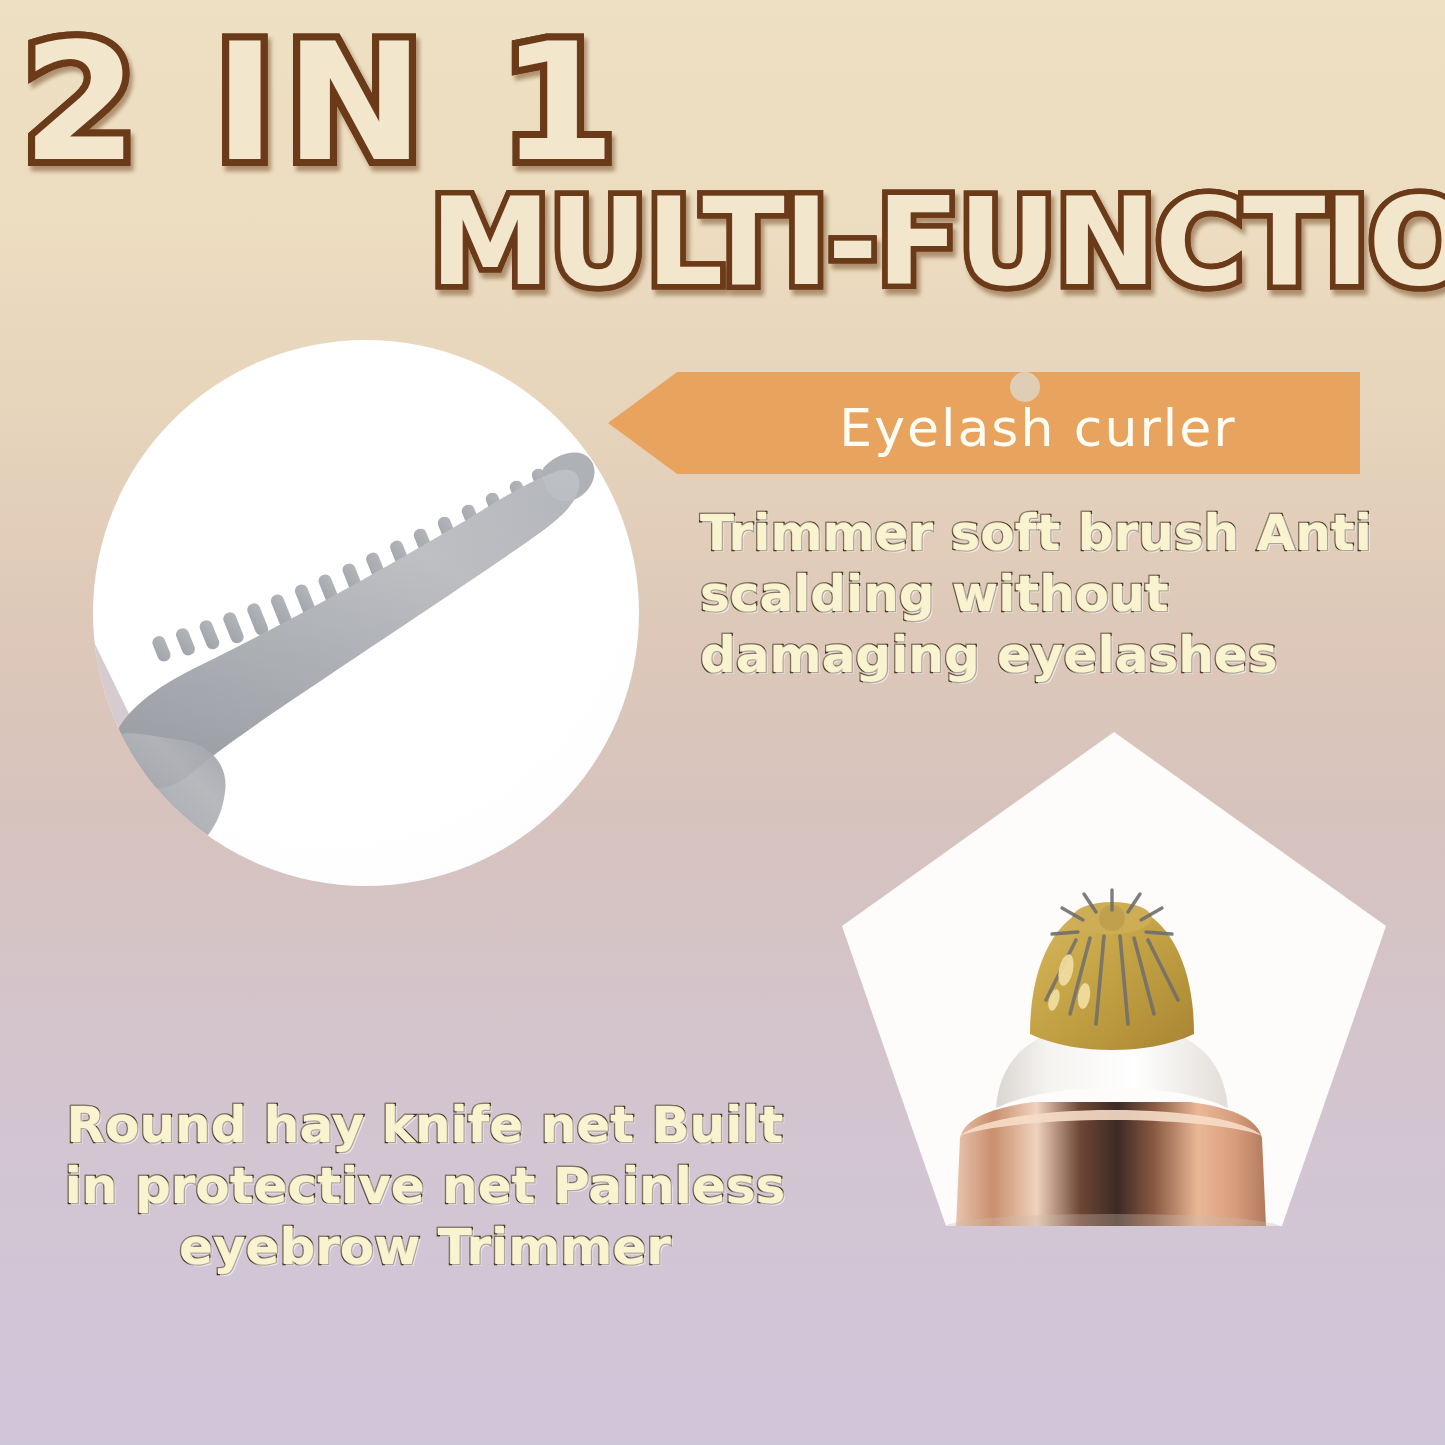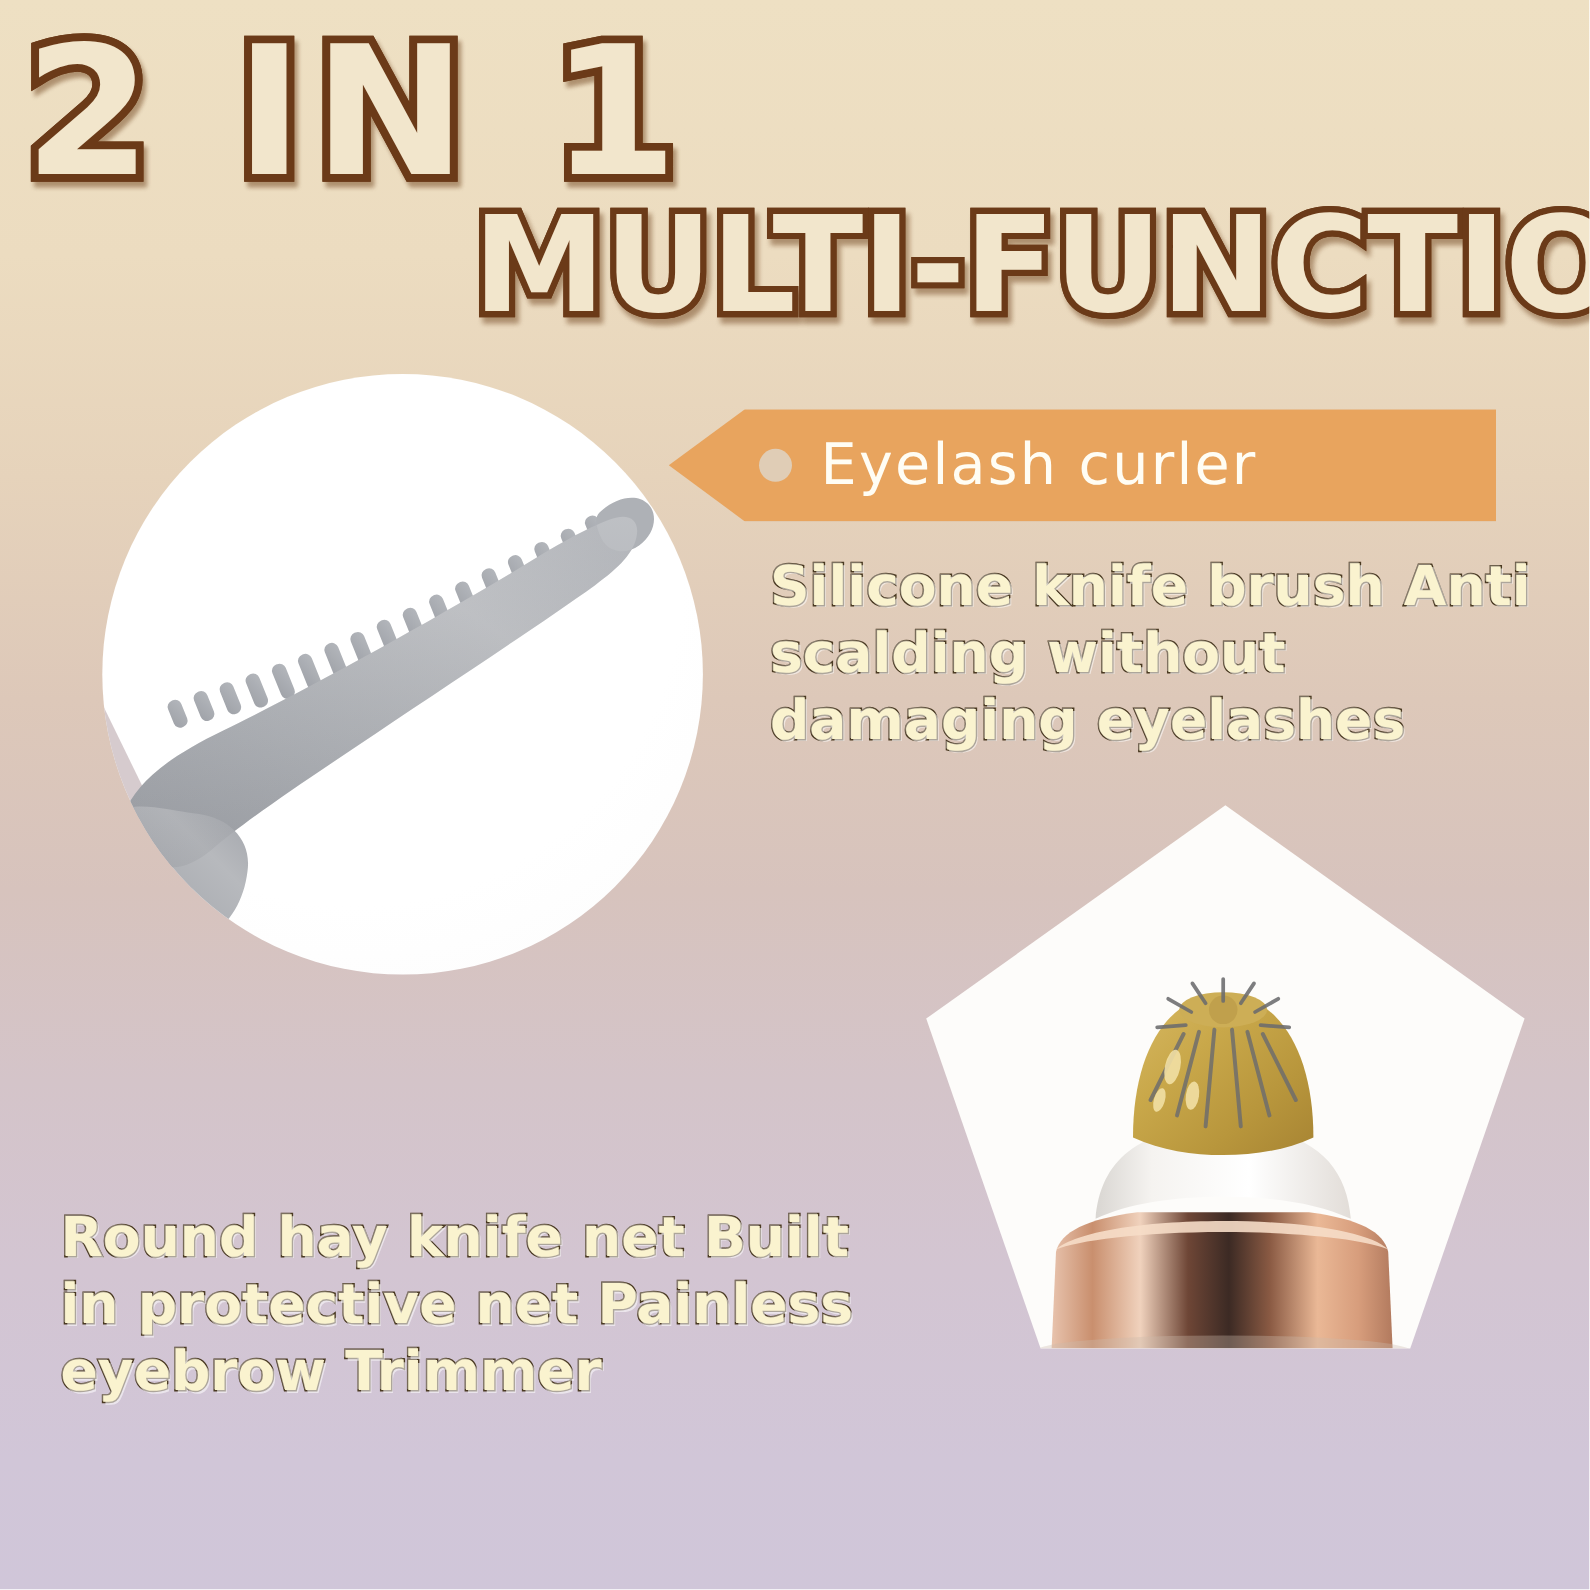--- a/index.html
+++ b/index.html
@@ -120,20 +120,21 @@
   }
   #banner-eyelash {
     left: 608px;
     top: 372px;
     width: 752px;
     height: 102px;
     clip-path: polygon(0% 50%, 9.2% 0%, 100% 0%, 100% 100%, 9.2% 100%);
     padding-left: 82px;
     box-sizing: border-box;
     filter: drop-shadow(2px 3px 3px rgba(110, 80, 60, 0.16));
+    flex-direction: column;
   }
   #banner-eyebrow {
     left: 53px;
     top: 952px;
     width: 722px;
     height: 102px;
     clip-path: polygon(0% 0%, 90.8% 0%, 100% 50%, 90.8% 100%, 0% 100%);
     padding-left: 22px;
     box-sizing: border-box;
     filter: drop-shadow(2px 3px 3px rgba(110, 80, 60, 0.16));
@@ -174,20 +175,21 @@
   }
   #desc-eyelash {
     left: 700px;
     top: 503px;
     width: 730px;
   }
   #desc-eyebrow {
     left: 55px;
     top: 1095px;
     width: 740px;
+    text-align: center;
   }
 </style>
 </head>
 <body>
 
 <div id="poster">
 
   <div id="title-block">
     <div class="gold-word" id="title-2in1" data-text="2 IN 1">2 IN 1</div>
     <div class="gold-word" id="title-multifunction" data-text="MULTI-FUNCTION">MULTI-FUNCTION</div>
@@ -356,18 +358,18 @@
         <ellipse cx="274" cy="500" rx="170" ry="14" fill="#cbb9ad" opacity="0.35"></ellipse>
       </g>
     </svg>
   </div>
 
   <div class="banner" id="banner-eyelash">
     <span class="bullet-dot"></span>
     <span class="banner-text">Eyelash curler</span>
   </div>
 
-  <div class="desc" id="desc-eyelash">Silicone knife brush Anti scalding without damaging eyelashes</div>
+  <div class="desc" id="desc-eyelash">Trimmer soft brush Anti scalding without damaging eyelashes</div>
 
 
   <div class="desc" id="desc-eyebrow">Round hay knife net Built in protective net Painless eyebrow Trimmer</div>
 
 </div>
 
 </body></html>

